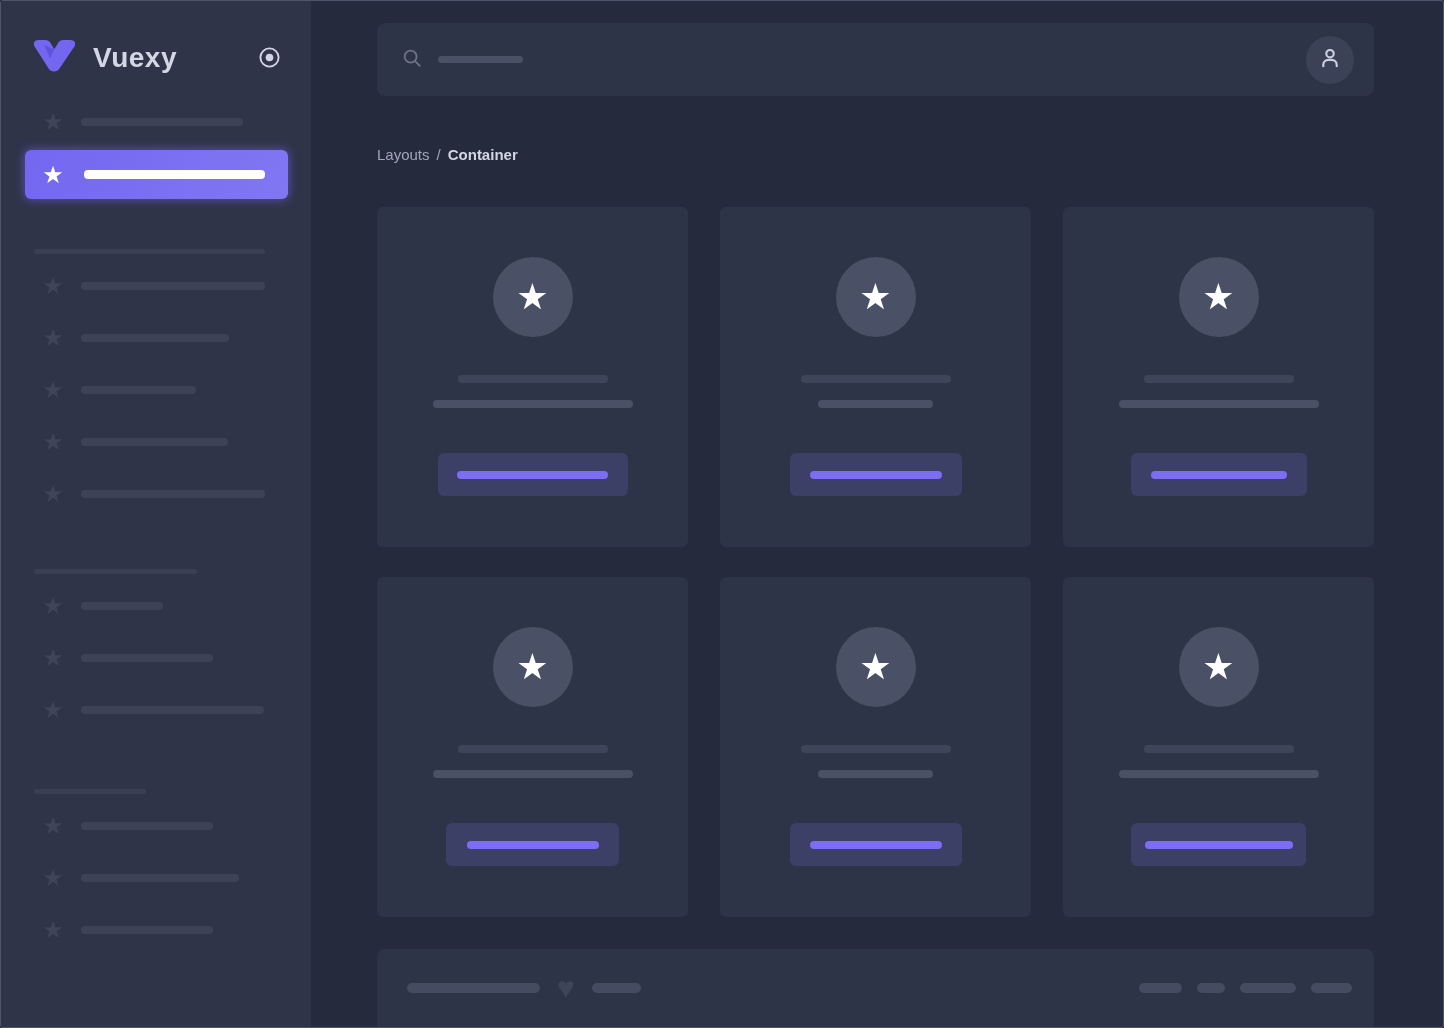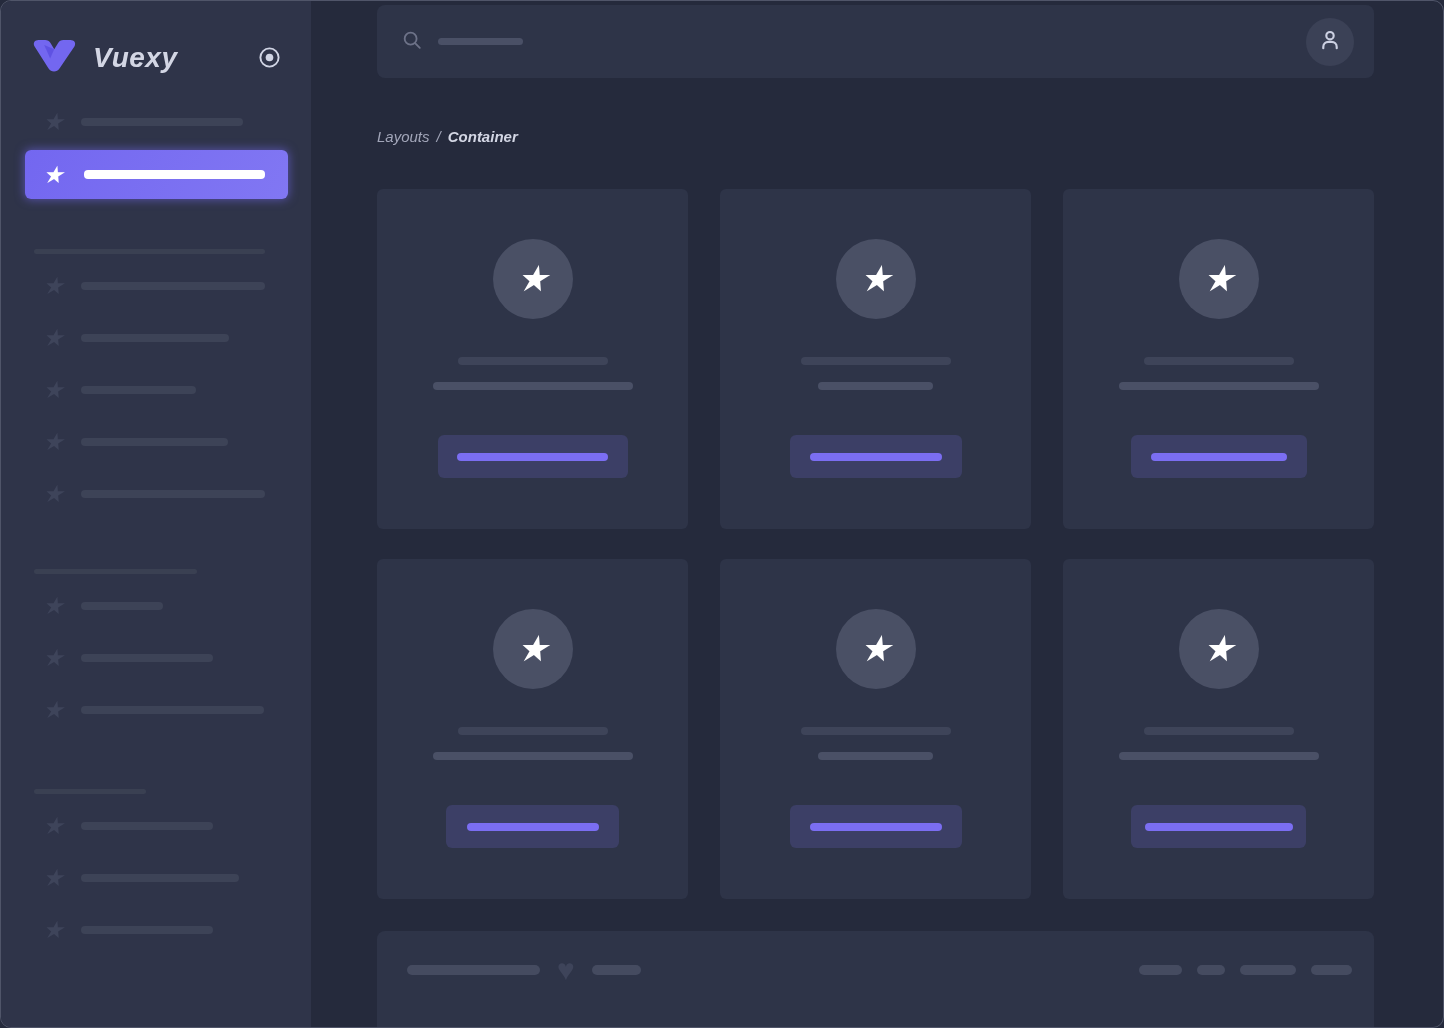--- a/index.html
+++ b/index.html
@@ -1,20 +1,20 @@
 <!DOCTYPE html>
 <html style="--primary: #7367f0; --bg: #252a3c; --sidebar: #2f3449; --card: #2e3448; --skeleton: #3d4357; --skeleton-light: #4a5066; --skeleton-dark: #3a4052; --avatar: #4a5065; --btn-bg: #3c3f66; --btn-bar: #7b6ef2; --text: #d3d6e4; --text-muted: #a1a5b8; --icon-muted: #6d7288; --star-dim: #3e445a; --footer-bar: #454b60;"><head>
 <meta charset="utf-8">
 <style>
   * { margin:0; padding:0; box-sizing:border-box; }
   html,body { width:1444px; height:1028px; overflow:hidden; }
   body { font-family:"Liberation Sans", sans-serif; background:var(--bg,#252a3c); }
 
   .frame { width:100%; height:100%; display:flex;
-           border:1px solid rgba(160,166,190,.35); border-radius:11px; overflow:hidden;font-style:italic; }
+           border:1px solid rgba(160,166,190,.35); border-radius:3px; overflow:hidden; }
 
   
   .sidebar { width:310px; min-width:310px; height:100%; background:var(--sidebar); }
   .logo-row { display:flex; align-items:center; margin:40px 30px 0 31px; height:33px; }
   .logo-text { font-size:28px; font-weight:700; letter-spacing:.5px; color:var(--text); margin-left:16px; }
   .toggle { margin-left:auto; width:23px; height:23px; display:flex; }
 
   nav { display:flex; flex-direction:column; padding:0 23px 0 24px; }
   .nav-section { display:block; }
   .s0 { margin-top:32px; } .s1 { margin-top:30px; } .s2 { margin-top:39px; } .s3 { margin-top:43px; }
@@ -23,21 +23,21 @@
   .nav-item .star { width:24px; margin-left:16px; font-size:24px; line-height:1;
                     color:var(--star-dim); text-align:center; }
   .nav-item .skl { height:8px; border-radius:4px; background:var(--skeleton); margin-left:16px; }
   .nav-item.active { height:49px; margin-top:-8px;
                      background:linear-gradient(118deg, var(--primary), #8177f3);
                      box-shadow:0 0 10px 1px rgba(115,103,240,.55); }
   .nav-item.active .star { color:#fff; }
   .nav-item.active .skl { background:#fff; height:9px; margin-left:19px; }
 
   
-  main { flex:1; padding:4px 69px 0 66px; }
+  main { flex:1; padding:22px 69px 0 66px; }
 
   .searchbar { height:73px; border-radius:8px; background:var(--card);
                display:flex; align-items:center; padding-left:24px; }
   .searchbar .skl { width:85px; height:7px; border-radius:4px; background:var(--skeleton-light); margin-left:15px; }
   .user-avatar { margin-left:auto; margin-right:20px; width:48px; height:48px; border-radius:50%;
                  background:#3b4156; display:flex; align-items:center; justify-content:center; }
 
   .breadcrumb { margin-top:50px; font-size:15px; color:var(--text-muted); line-height:18px; }
   .breadcrumb .sep { margin:0 7px; }
   .breadcrumb .current { color:var(--text); font-weight:700; }

